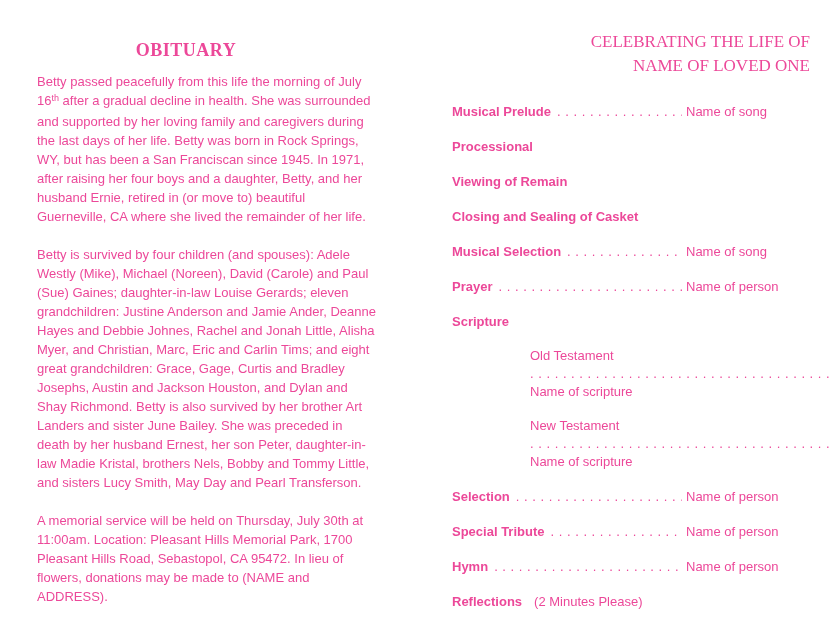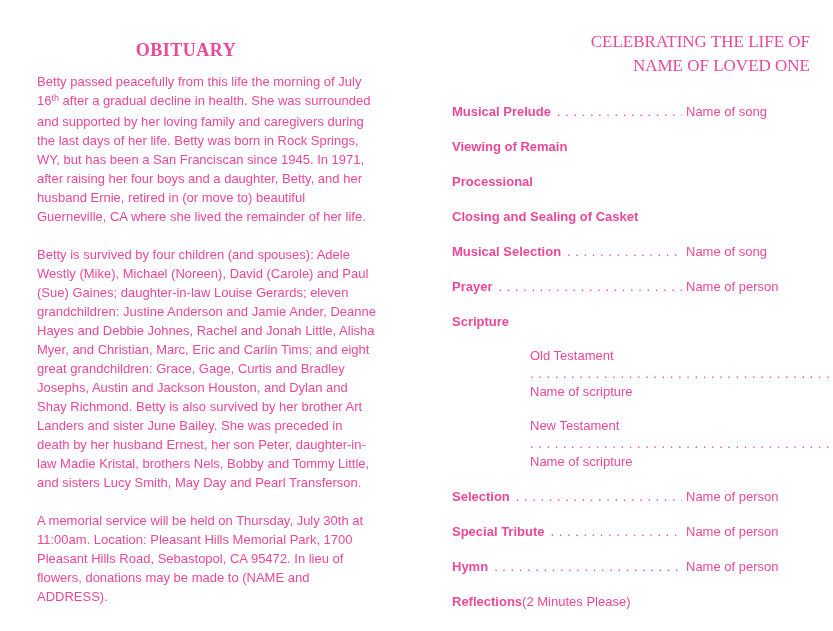--- a/index.html
+++ b/index.html
@@ -69,21 +69,21 @@
     flex: 1;
     overflow: hidden;
     margin: 0 4px 0 6px;
     letter-spacing: 0.5px;
   }
   .prog-value {
     flex: none;
     width: 124px;
     text-align: left;
   }
-  .prog-note { font-weight: 400; margin-left: 0; }
+  .prog-note { font-weight: 400; margin-left: 12px; }
   .prog-row.tight { margin-bottom: 0; }
   .sub-rows { margin: 0 0 16px 0; }
   .prog-row.sub {
     margin: 16px;
     line-height: 18px;
     padding-left: 56px;
     flex-direction: column;
   }
   .prog-row.sub .prog-label { font-weight: 400; }
 </style>
@@ -105,25 +105,25 @@
   <div class="right-col">
     <h2 class="right-title"><span>CELEBRATING THE LIFE OF</span><br><span>NAME OF LOVED ONE</span></h2>
 
     <div class="prog-row">
       <span class="prog-label">Musical Prelude</span>
       <span class="prog-dots">. . . . . . . . . . . . . . . . . . . . . . . . . . . . . . . . . . . . . . . . . . . . . . . . . .</span>
       <span class="prog-value">Name of song</span>
     </div>
 
     <div class="prog-row">
-      <span class="prog-label">Viewing of Remain</span>
+      <span class="prog-label">Processional</span>
     </div>
 
     <div class="prog-row">
-      <span class="prog-label">Processional</span>
+      <span class="prog-label">Viewing of Remain</span>
     </div>
 
     <div class="prog-row">
       <span class="prog-label">Closing and Sealing of Casket</span>
     </div>
 
     <div class="prog-row">
       <span class="prog-label">Musical Selection</span>
       <span class="prog-dots">. . . . . . . . . . . . . . . . . . . . . . . . . . . . . . . . . . . . . . . . . . . . . . . . . .</span>
       <span class="prog-value">Name of song</span>

